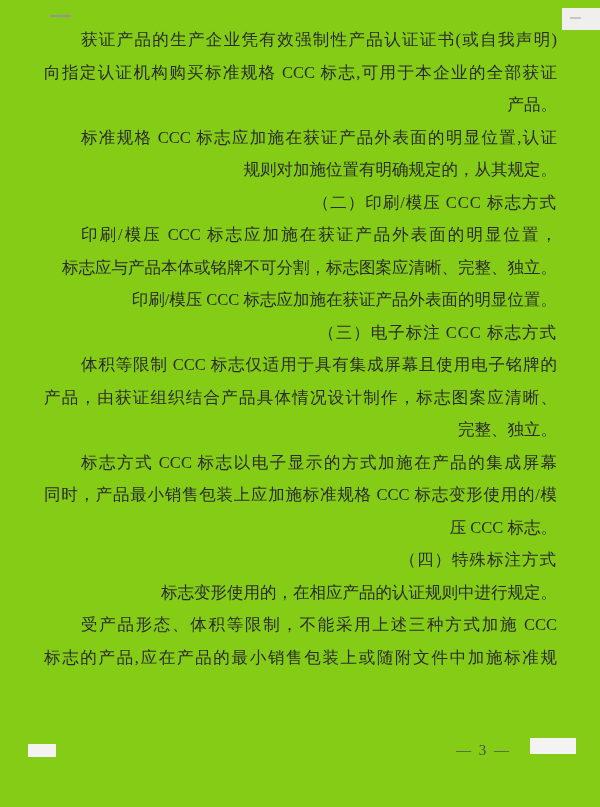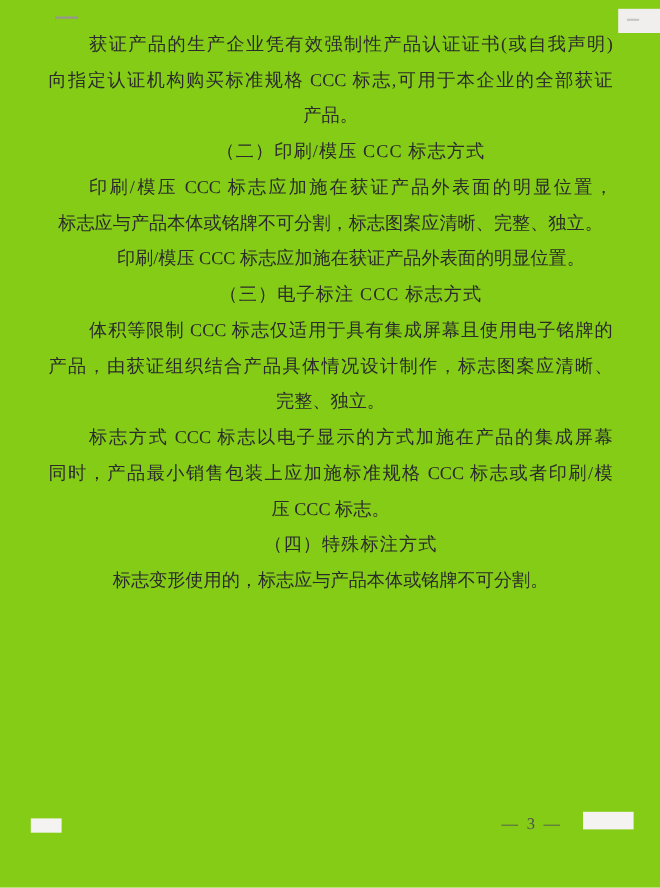--- a/index.html
+++ b/index.html
@@ -23,21 +23,21 @@
     width: 513px;
     color: #2b2b2b;
     font-size: 16.5px;
     line-height: 32.5px;
   }
   .para { margin: 0; }
   .line {
     height: 32.5px;
     overflow: hidden;
     white-space: pre-wrap;
-    text-align: center;
+    text-align: right;
   }
   .line.first { text-indent: 37px; }
   .line.justify {
     text-align: justify;
     text-align-last: justify;
   }
   .heading .line { letter-spacing: 1px; }
   .page-number {
     position: absolute;
     left: 456px;
@@ -77,47 +77,55 @@
   <div class="artifact dash-tl"></div>
   <div class="artifact patch-tr"></div>
   <div class="artifact dash-tr"></div>
 
   <div class="content" id="content">
       <div class="para body">
         <div class="line first justify">获证产品的生产企业凭有效强制性产品认证证书(或自我声明)</div>
         <div class="line justify">向指定认证机构购买标准规格 CCC 标志,可用于本企业的全部获证</div>
         <div class="line">产品。</div>
       </div>
+      <div class="para body">
+        <div class="line first justify">标准规格 CCC 标志应加施在获证产品外表面的明显位置,认证</div>
+        <div class="line">规则对加施位置有明确规定的，从其规定。</div>
+      </div>
       <div class="para heading">
         <div class="line first">（二）印刷/模压 CCC 标志方式</div>
       </div>
       <div class="para body">
         <div class="line first justify">印刷/模压 CCC 标志应加施在获证产品外表面的明显位置，</div>
         <div class="line">标志应与产品本体或铭牌不可分割，标志图案应清晰、完整、独立。</div>
       </div>
       <div class="para body">
         <div class="line first">印刷/模压 CCC 标志应加施在获证产品外表面的明显位置。</div>
       </div>
       <div class="para heading">
         <div class="line first">（三）电子标注 CCC 标志方式</div>
       </div>
       <div class="para body">
         <div class="line first justify">体积等限制 CCC 标志仅适用于具有集成屏幕且使用电子铭牌的</div>
         <div class="line justify">产品，由获证组织结合产品具体情况设计制作，标志图案应清晰、</div>
         <div class="line">完整、独立。</div>
       </div>
       <div class="para body">
         <div class="line first justify">标志方式 CCC 标志以电子显示的方式加施在产品的集成屏幕</div>
-        <div class="line justify">同时，产品最小销售包装上应加施标准规格 CCC 标志或者印刷/模</div>
+        <div class="line justify">同时，产品最小销售包装上应加施标准规格 CCC 标志变形使用的/模</div>
         <div class="line">压 CCC 标志。</div>
       </div>
       <div class="para heading">
         <div class="line first">（四）特殊标注方式</div>
       </div>
       <div class="para body">
-        <div class="line">标志变形使用的，标志应与产品本体或铭牌不可分割。</div>
+        <div class="line">标志变形使用的，在相应产品的认证规则中进行规定。</div>
+      </div>
+      <div class="para body">
+        <div class="line first justify">受产品形态、体积等限制，不能采用上述三种方式加施 CCC</div>
+        <div class="line justify">标志的产品,应在产品的最小销售包装上或随附文件中加施标准规</div>
       </div>
     </div>
 
   <div class="artifact patch-bl"></div>
   <div class="artifact patch-br"></div>
   <div class="page-number">— 3 —</div>
 </div>
 
 </body></html>

